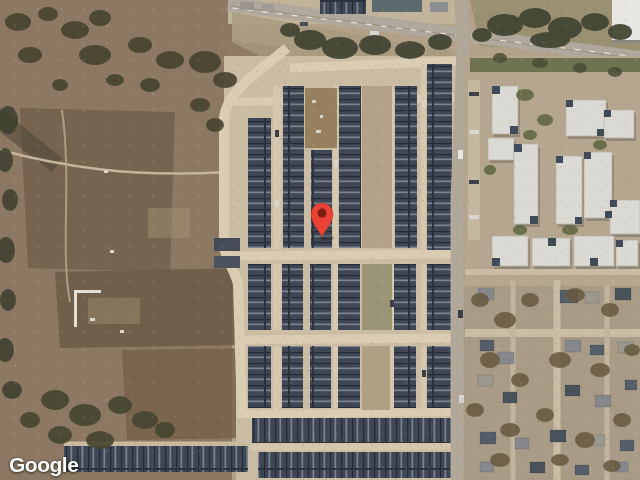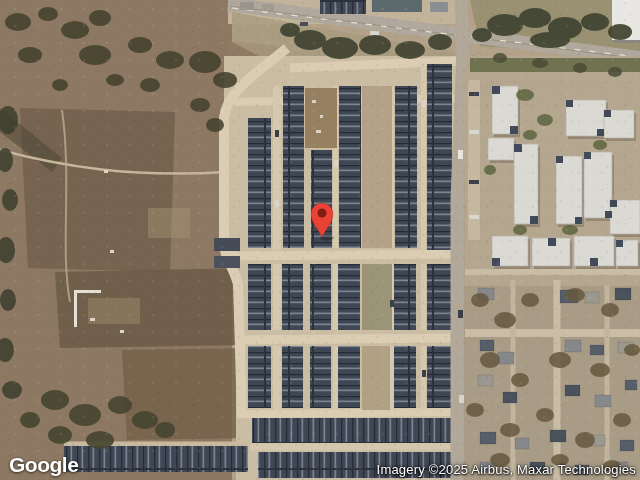--- a/index.html
+++ b/index.html
@@ -358,15 +358,14 @@
   <rect width="640" height="480" fill="url(#tex)"></rect>
 
   <g>
     <ellipse cx="327" cy="238" rx="7" ry="2.5" fill="rgba(0,0,0,0.28)"></ellipse>
     <path d="M322,237 c-5,-9.5 -11,-14.5 -11,-23 a11,11 0 1 1 22,0 c0,8.5 -6,13.5 -11,23 z" stroke="rgba(120,20,10,0.45)" stroke-width="0.6" fill="#EA4335"></path>
     <circle cx="322" cy="213" r="4.5" fill="#7E1D12"></circle>
   </g>
 </svg>
 
 <div class="google-logo">Google</div>
-<div class="attribution">Imagery ©2025 Airbus, Maxar Technologies</div>
 
 </div>
 
 </body></html>

